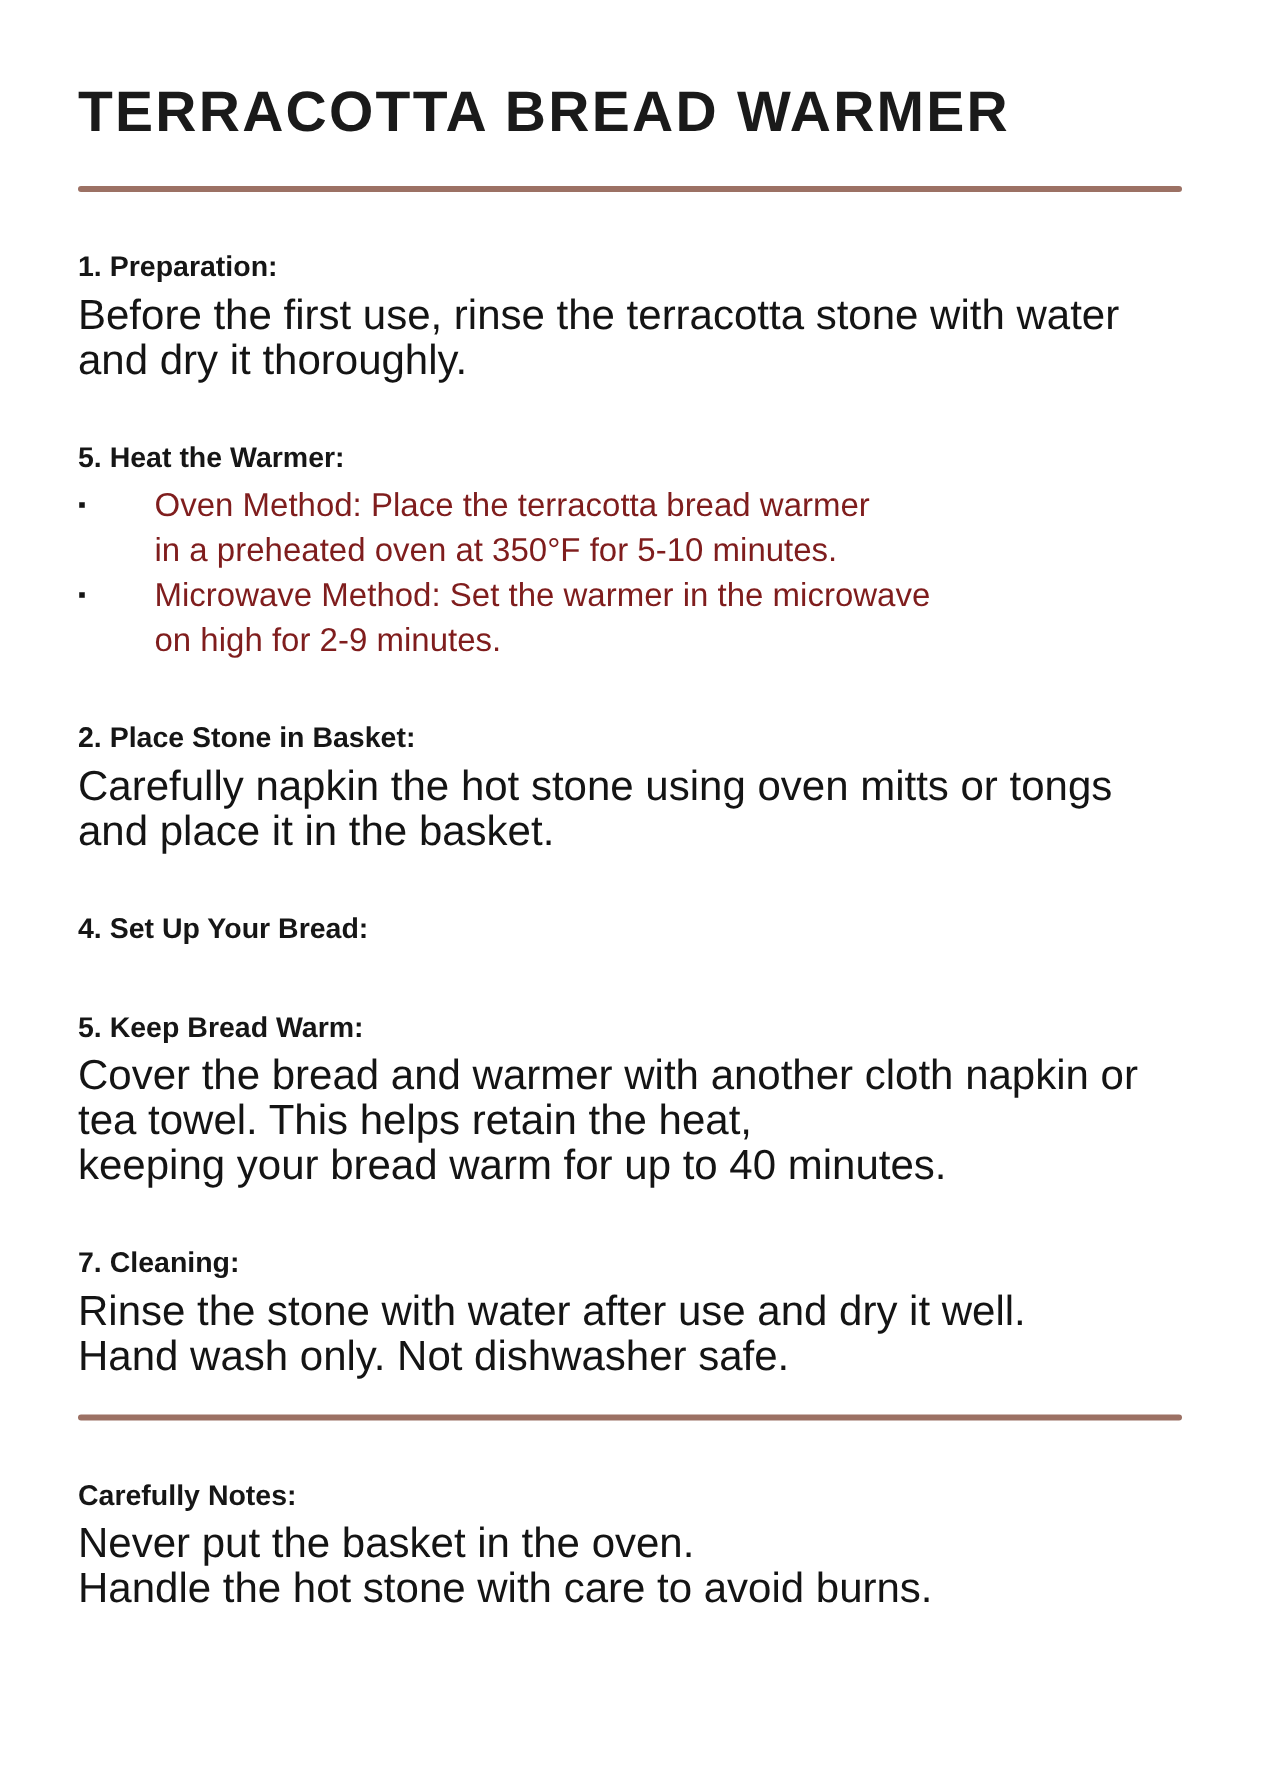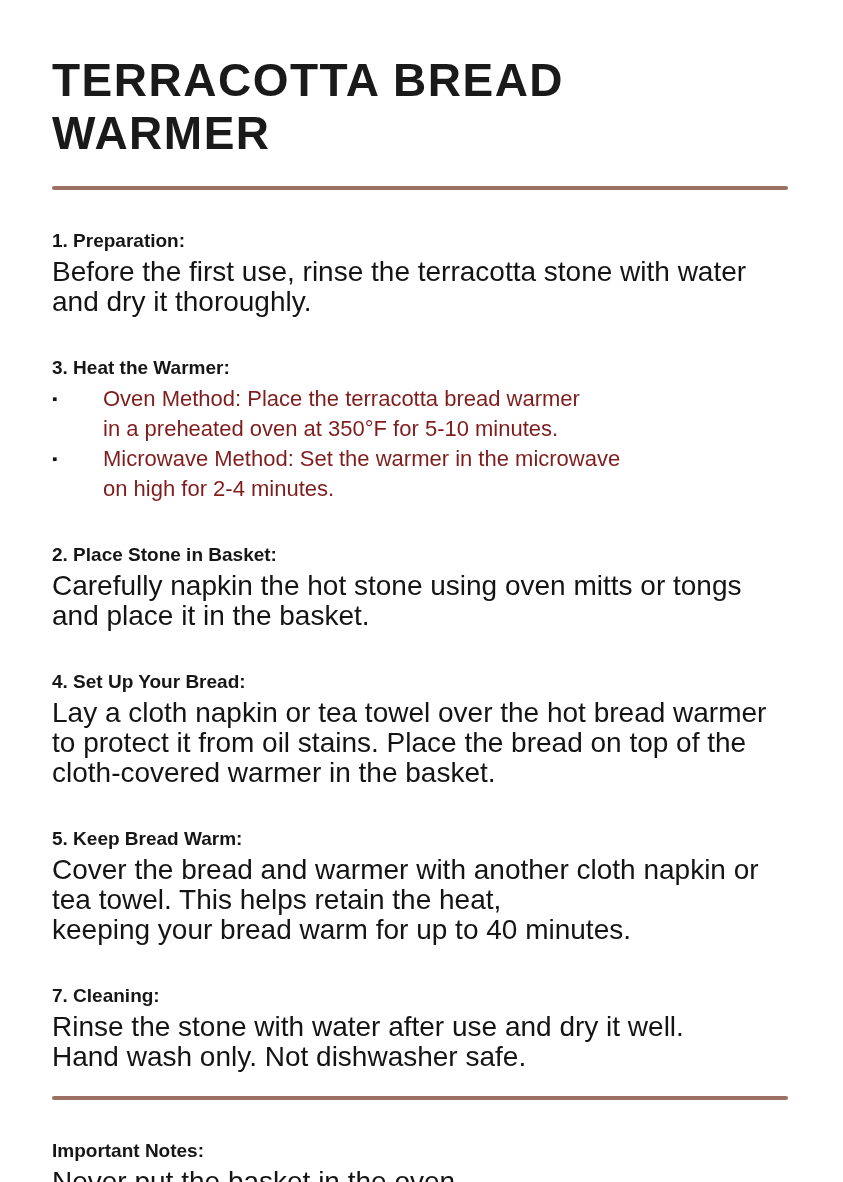--- a/index.html
+++ b/index.html
@@ -18,21 +18,21 @@
     overflow: hidden;
   }
   .kicker {
     font-size: 22px;
     font-weight: 700;
     letter-spacing: 0.5px;
     line-height: 1.2;
     color: #1a1a1a;
   }
   .title {
-    font-size: 46px;
+    font-size: 38px;
     font-weight: 700;
     letter-spacing: 1.5px;
     line-height: 1.15;
     margin: 4px 0 0 0;
     color: #1a1a1a;
   }
   .rule {
     border: none;
     height: 4px;
     margin: 26px 0 0 0;
@@ -88,62 +88,59 @@
 
   <hr class="rule top" style="background: rgb(156, 113, 100);">
 
   <section class="sec">
     <h2>1. Preparation:</h2>
     <p class="body">Before the first use, rinse the terracotta stone with water
 and dry it thoroughly.</p>
   </section>
 
   <section class="sec">
-    <h2>3. Heat the Warmer:</h2>
+    <h2>5. Heat the Warmer:</h2>
     <ul class="bullets">
       <li>
         <span class="bullet">▪</span>
         <span class="btext">Oven Method: Place the terracotta bread warmer
 in a preheated oven at 350°F for 5-10 minutes.</span>
       </li>
       <li>
         <span class="bullet">▪</span>
         <span class="btext">Microwave Method: Set the warmer in the microwave
-on high for 2-4 minutes.</span>
+on high for 2-9 minutes.</span>
       </li>
     </ul>
   </section>
 
   <section class="sec">
     <h2>2. Place Stone in Basket:</h2>
     <p class="body">Carefully napkin the hot stone using oven mitts or tongs
 and place it in the basket.</p>
   </section>
 
   <section class="sec">
     <h2>4. Set Up Your Bread:</h2>
-    <p class="body">Lay a cloth napkin or tea towel over the hot bread warmer
-to protect it from oil stains. Place the bread on top of the
-cloth-covered warmer in the basket.</p>
   </section>
 
   <section class="sec">
     <h2>5. Keep Bread Warm:</h2>
     <p class="body">Cover the bread and warmer with another cloth napkin or
 tea towel. This helps retain the heat,
 keeping your bread warm for up to 40 minutes.</p>
   </section>
 
   <section class="sec">
     <h2>7. Cleaning:</h2>
     <p class="body">Rinse the stone with water after use and dry it well.
 Hand wash only. Not dishwasher safe.</p>
   </section>
 
   <hr class="rule bottom" style="background: rgb(156, 113, 100);">
 
   <section class="sec">
-    <h2>Important Notes:</h2>
+    <h2>Carefully Notes:</h2>
     <p class="body">Never put the basket in the oven.
 Handle the hot stone with care to avoid burns.</p>
   </section>
 
 </div>
 
 </body></html>

